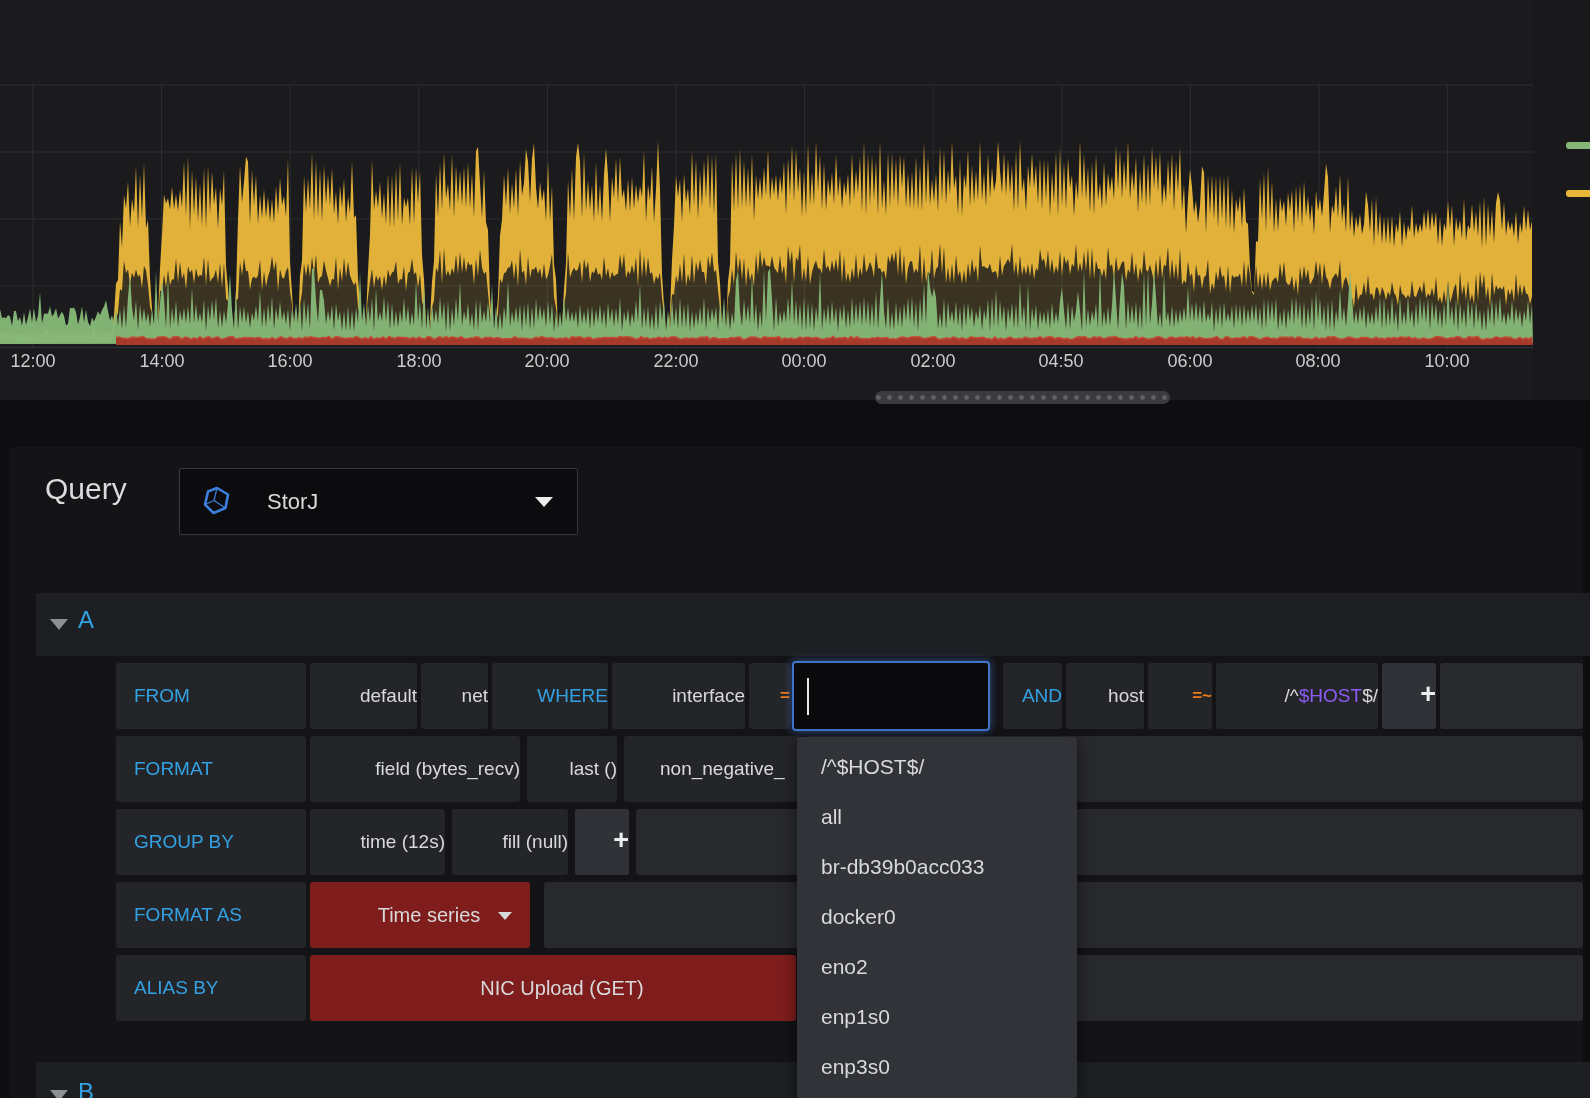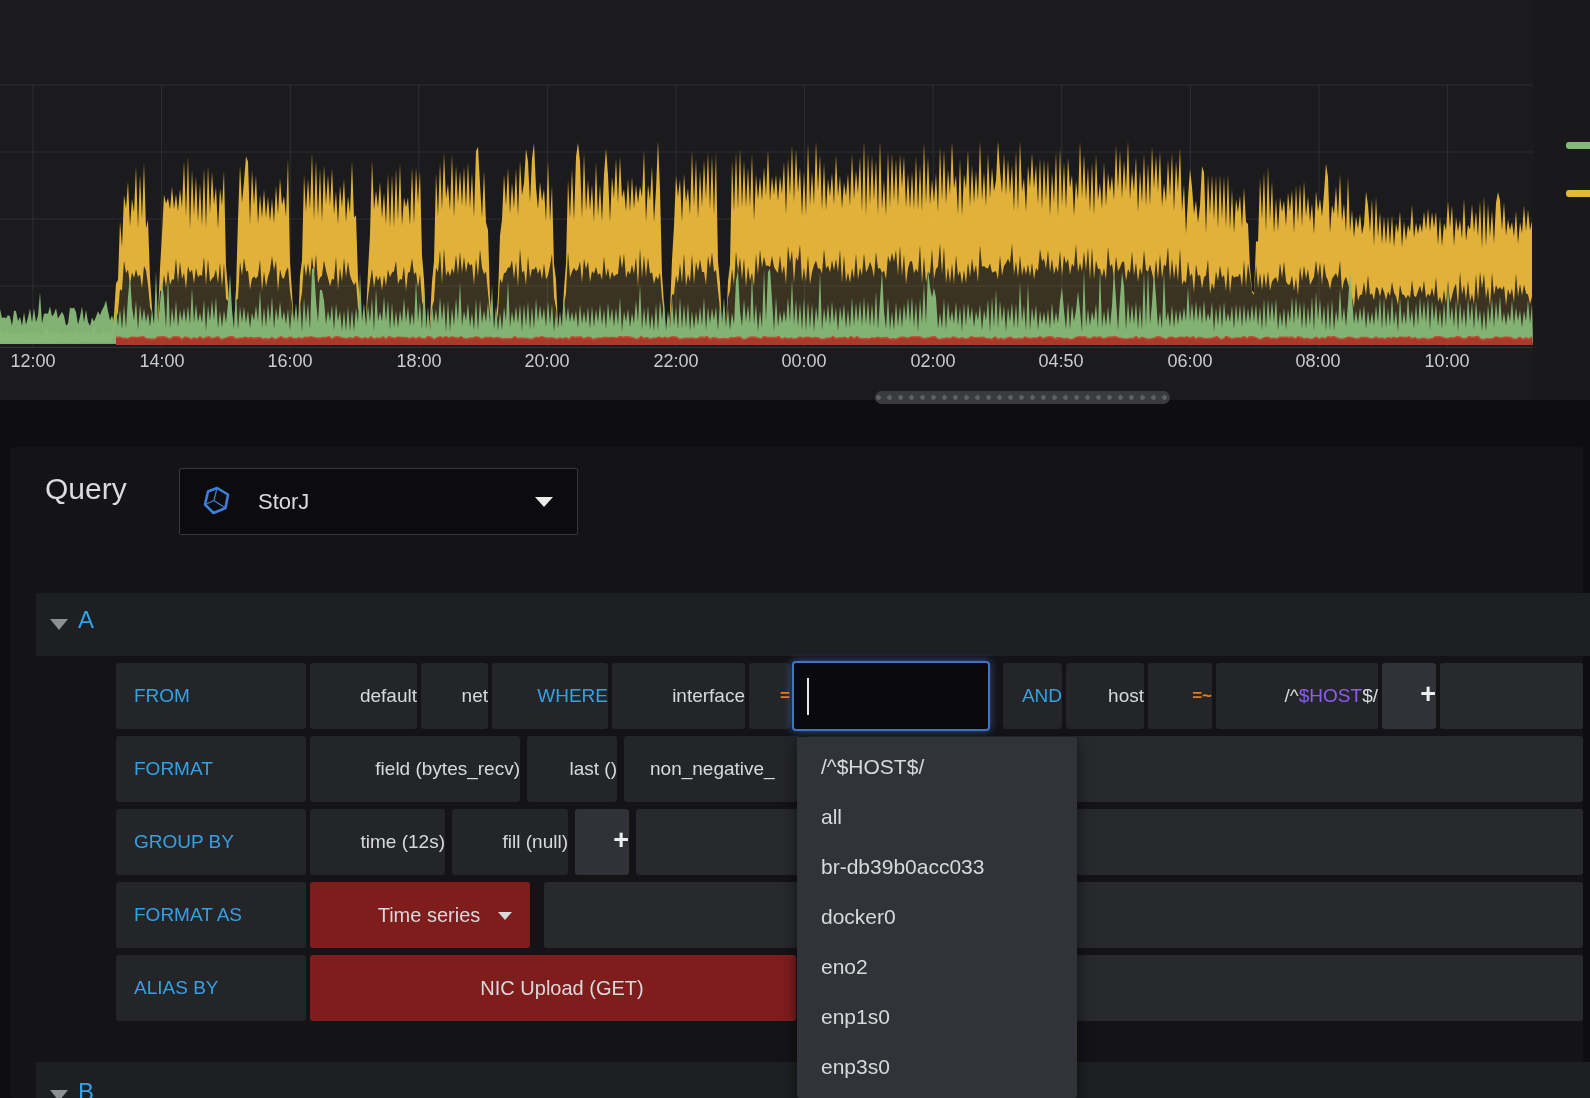--- a/index.html
+++ b/index.html
@@ -15,21 +15,21 @@
   .resize-pill{position:absolute;left:875px;top:391px;width:295px;height:13px;border-radius:7px;
      background:#3a3b3f;
      background-image:radial-gradient(circle,#5f6064 2px,rgba(0,0,0,0) 2.6px);
      background-size:11px 13px;background-position:9px 50%;background-repeat:repeat-x;}
   
   .qbg{position:absolute;left:10px;top:447px;width:1573px;height:651px;background:#141417;border-radius:3px;}
   .query-title{position:absolute;left:45px;top:472px;font-size:30px;color:#dadbdc;}
   .ds-picker{position:absolute;left:179px;top:468px;width:399px;height:67px;background:#0c0c0e;
      border:1px solid #36383d;border-radius:2px;display:flex;align-items:center;cursor:pointer;box-sizing:border-box;}
   .ds-icon{margin-left:21px;}
-  .ds-name{margin-left:25px;font-size:22px;color:#d8d9da;}
+  .ds-name{margin-left:34px;font-size:22px;color:#d8d9da;}
   .ds-caret{margin-left:auto;margin-right:24px;width:0;height:0;
      border-left:9px solid transparent;border-right:9px solid transparent;border-top:10px solid #eceded;}
   .ref-header{position:absolute;left:36px;width:1554px;height:63px;background:#1d1f22;cursor:pointer;}
   .tri{position:absolute;left:14px;top:26px;width:0;height:0;
      border-left:9px solid transparent;border-right:9px solid transparent;border-top:11px solid #8d8f92;}
   .ref-letter{position:absolute;left:42px;top:13px;font-size:24px;color:#33a2e5;}
   .seg{position:absolute;height:66px;line-height:66px;background:#242529;border-radius:3px;
      text-align:right;font-size:19px;color:#d8d9da;white-space:nowrap;overflow:hidden;cursor:pointer;}
   .lbl{text-align:left;padding-left:18px;box-sizing:border-box;color:#33a2e5;font-weight:500;cursor:default;}
   .key{color:#33a2e5;font-weight:500;cursor:default;}
@@ -129,21 +129,21 @@
   <div class="seg key" style="left:1003px;top:663px;width:59px">AND</div>
   <div class="seg" style="left:1066px;top:663px;width:78px">host</div>
   <div class="seg op" style="left:1148px;top:663px;width:64px">=~</div>
   <div class="seg" style="left:1216px;top:663px;width:162px"><span>/^</span><span class="var">$HOST</span><span>$/</span></div>
   <div class="seg plus" style="left:1382px;top:663px;width:54px">+</div>
   <div class="seg fillseg" style="left:1440px;top:663px;width:143px"></div>
 
   <div class="seg lbl" style="left:116px;top:736px;width:190px">FORMAT</div>
   <div class="seg" style="left:310px;top:736px;width:210px">field (bytes_recv)</div>
   <div class="seg" style="left:527px;top:736px;width:90px">last ()</div>
-  <div class="seg" style="left:624px;top:736px;width:176px;text-align:left;padding-left:26px;box-sizing:border-box">non_negative_</div>
+  <div class="seg" style="left:624px;top:736px;width:176px;text-align:left;padding-left:36px;box-sizing:border-box">non_negative_</div>
   <div class="seg fillseg" style="left:807px;top:736px;width:776px"></div>
 
   <div class="seg lbl" style="left:116px;top:809px;width:190px">GROUP BY</div>
   <div class="seg" style="left:310px;top:809px;width:135px">time (12s)</div>
   <div class="seg" style="left:452px;top:809px;width:116px">fill (null)</div>
   <div class="seg plus" style="left:575px;top:809px;width:54px">+</div>
   <div class="seg fillseg" style="left:636px;top:809px;width:947px"></div>
 
   <div class="seg lbl" style="left:116px;top:882px;width:190px">FORMAT AS</div>
   <div class="seg darkseg" style="left:310px;top:882px;width:220px">

